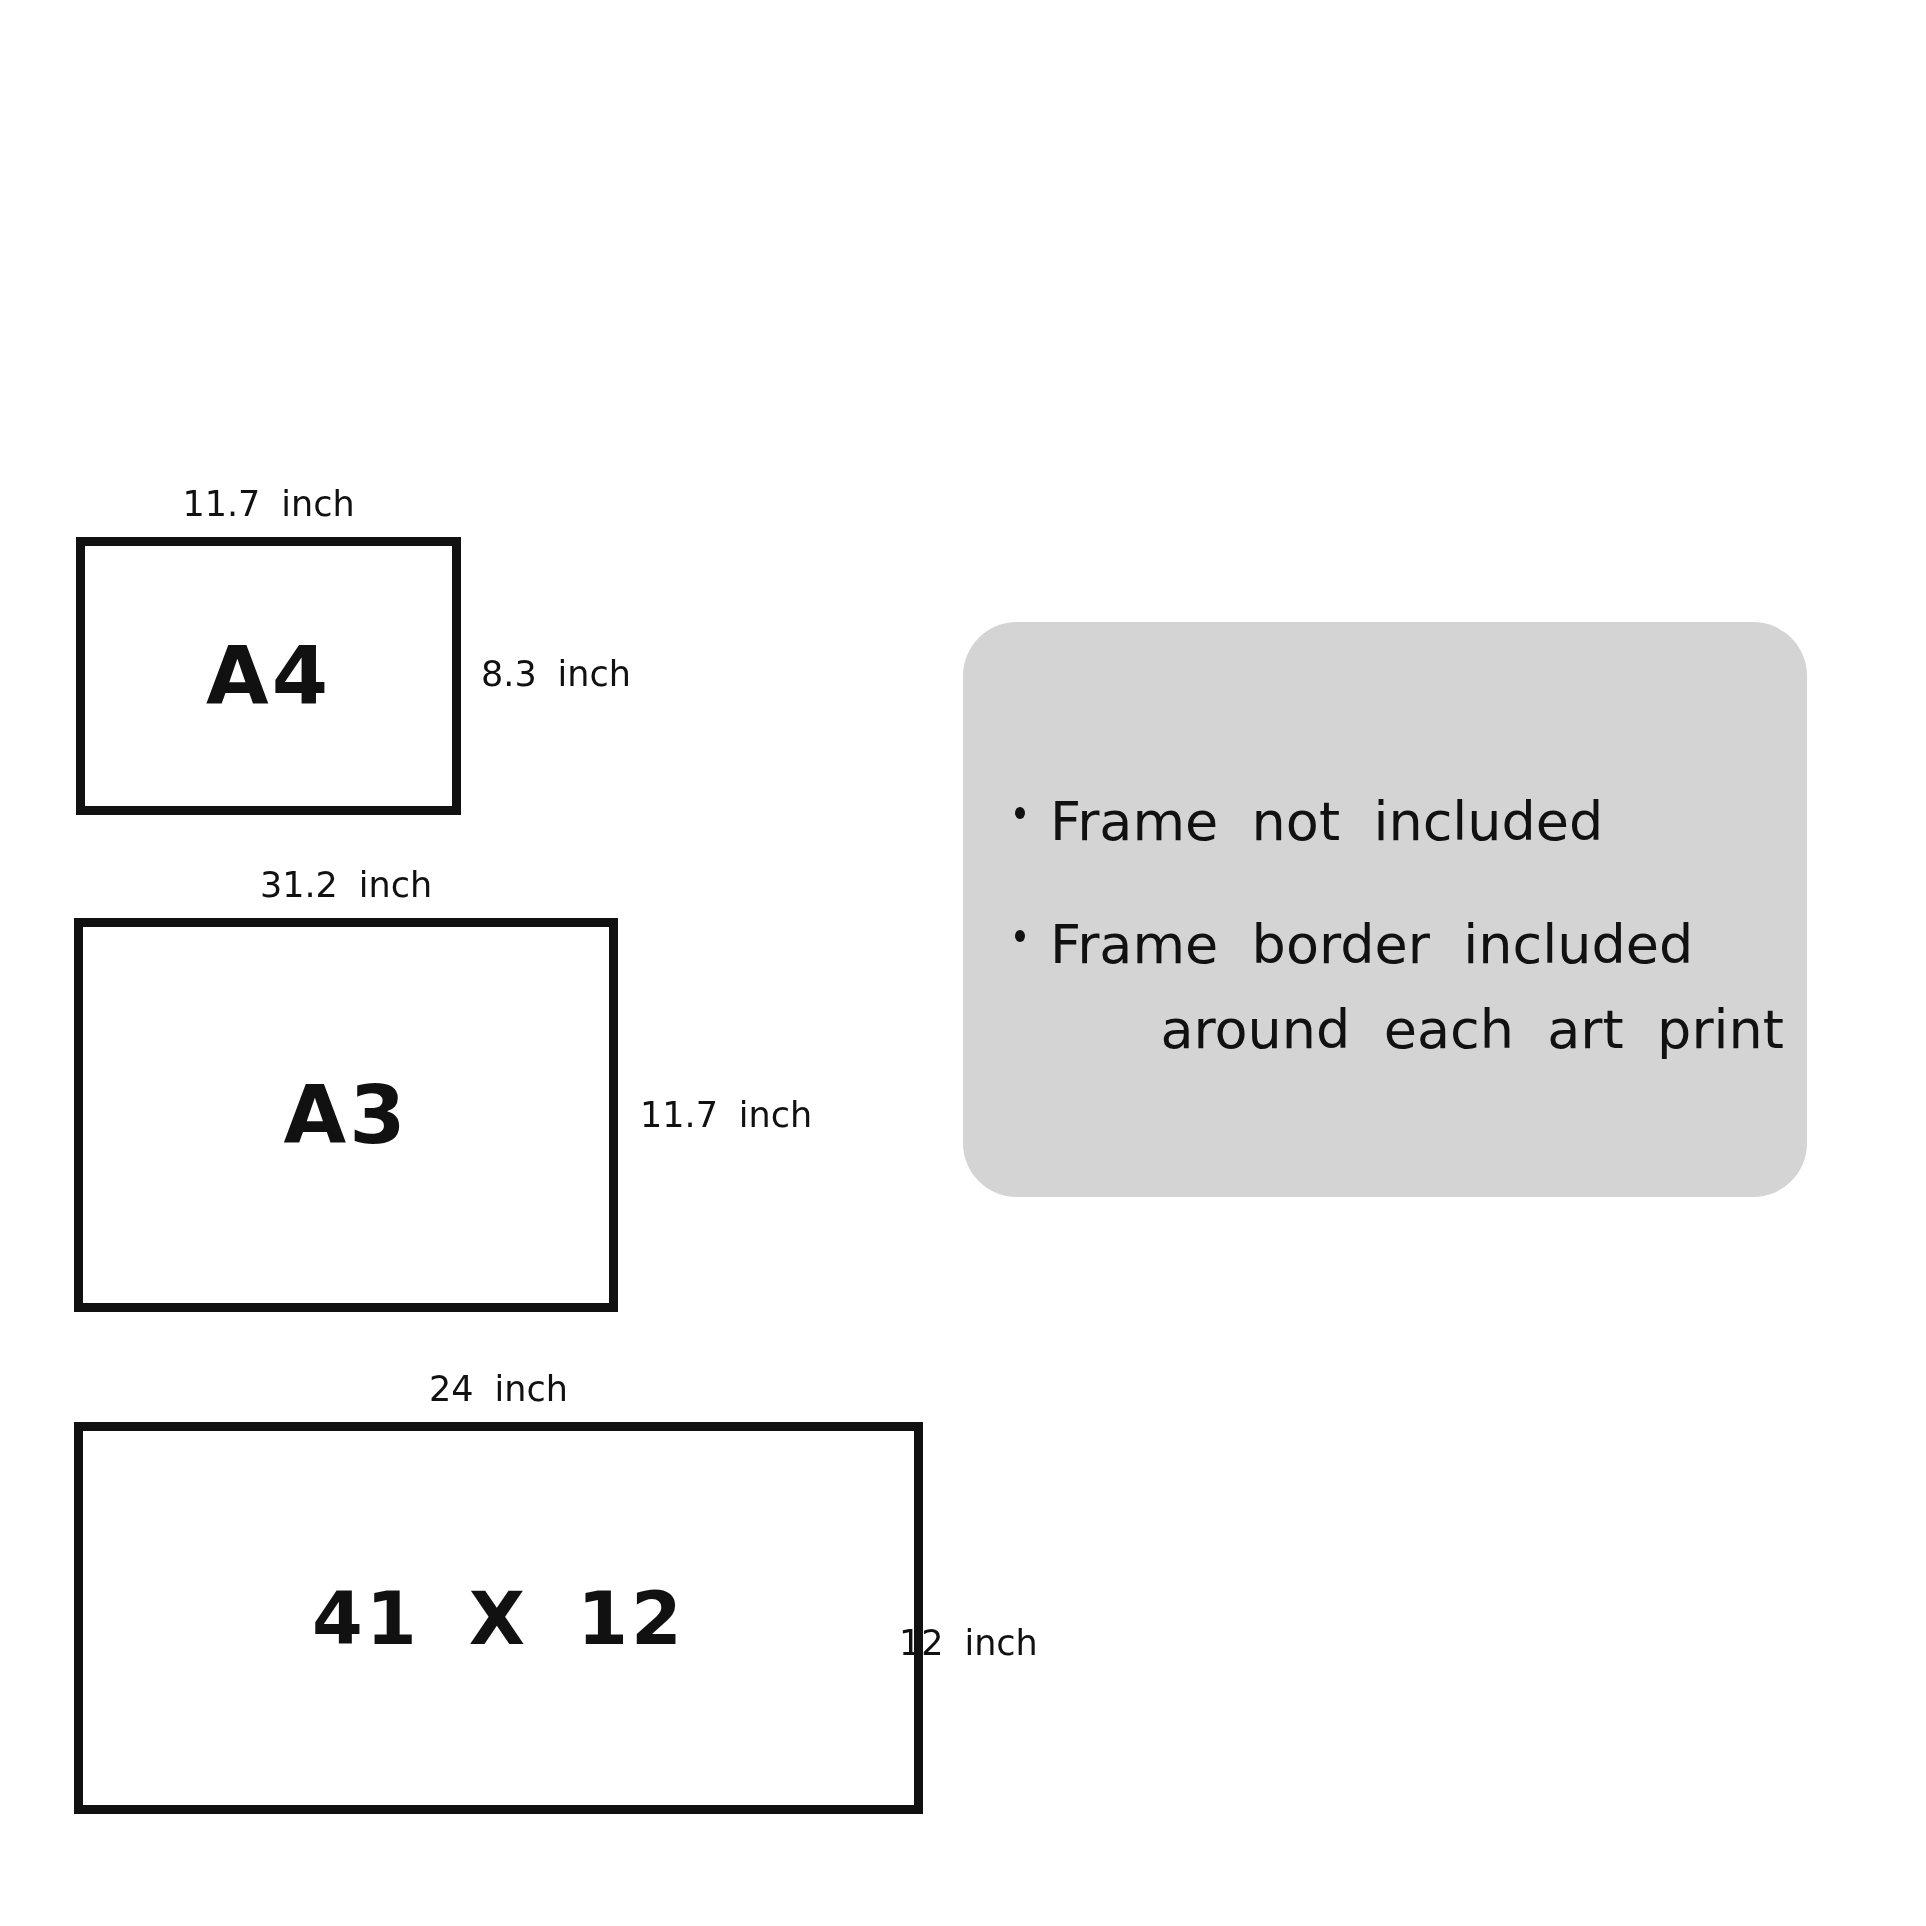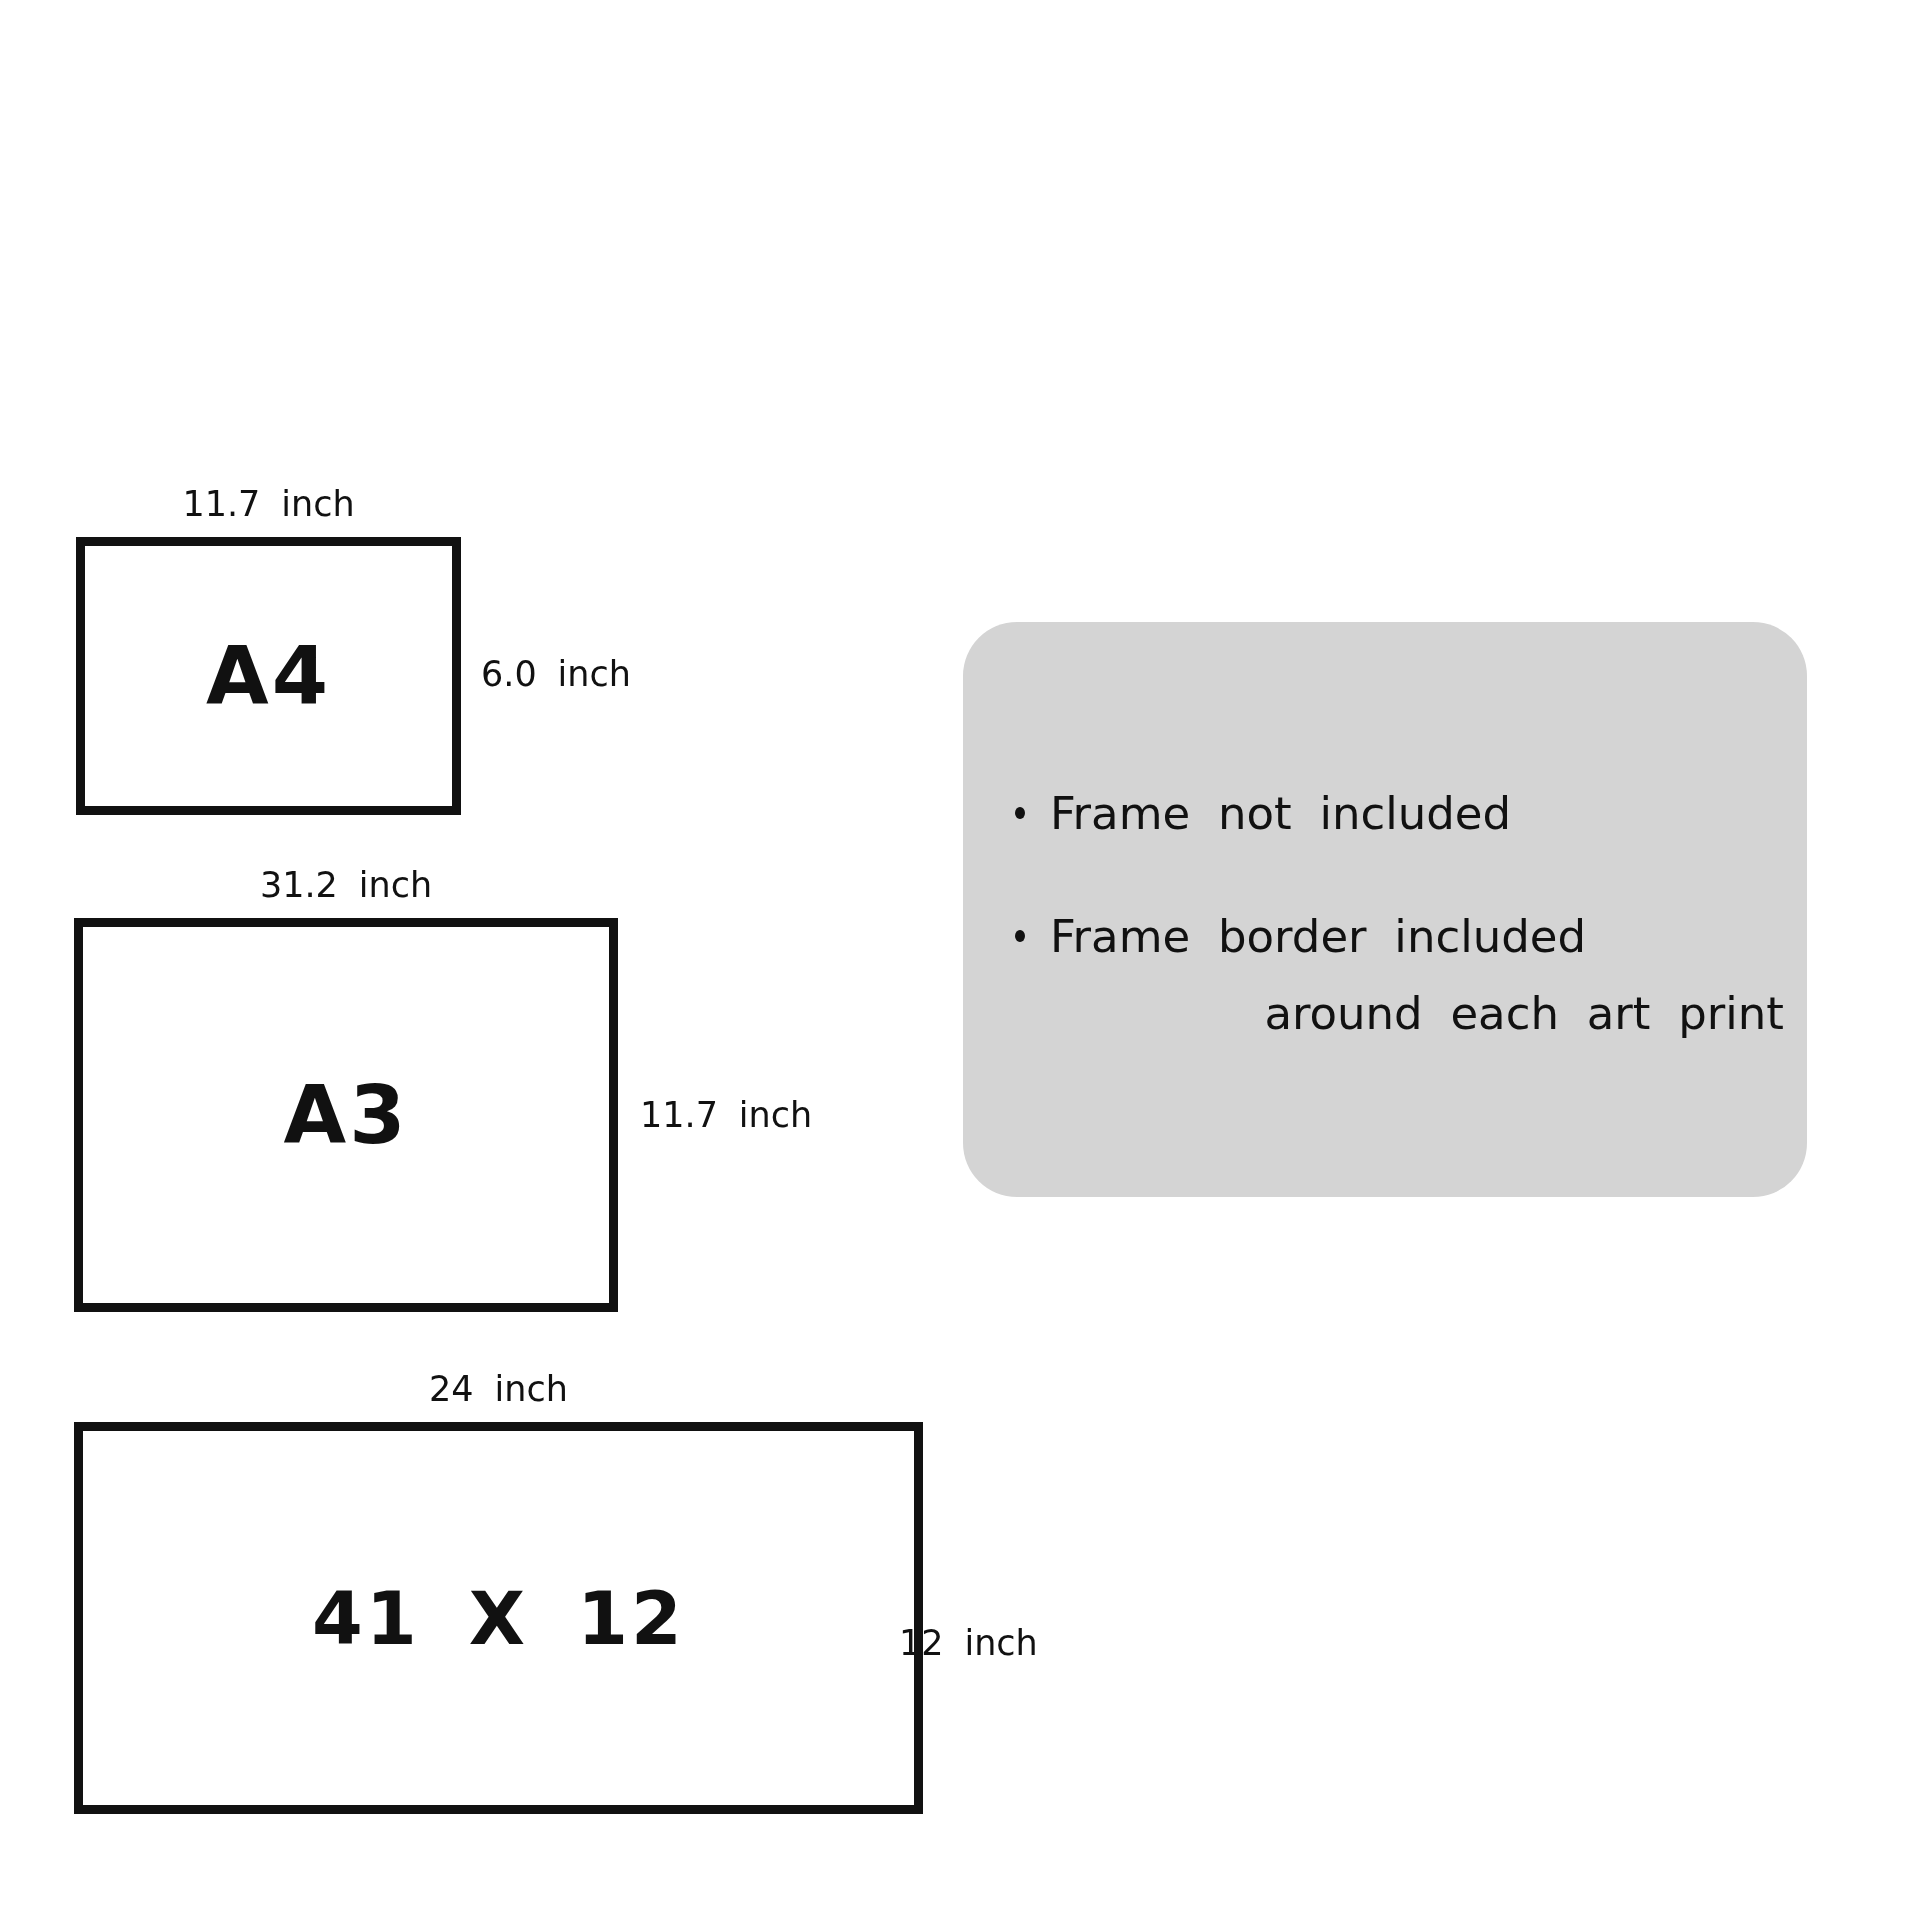--- a/index.html
+++ b/index.html
@@ -61,39 +61,40 @@
   .note-item.second{top:276px;}
   .bullet-dot{
     position:absolute;
     left:0;top:32px;
     width:10px;height:12.3px;
     border-radius:50%;
     background:var(--ink);
   }
   .note-lines{margin-left:35px;}
   .note-line{
-    font-size:45px;
+    font-size:54px;
     line-height:77px;
     word-spacing:0.3em;
     white-space:nowrap;
+    margin-top:8px;
   }
   .note-line.indent{padding-left:54px;text-align:right;}
 </style>
 </head>
 <body>
 
 <div class="canvas">
 
 
   <div class="size-group" style="left:76px;top:537px;width:385px;height:278px;">
     <div class="dim-label top-label">11.7 inch</div>
     <div class="print-box">
       <span class="box-name">A4</span>
     </div>
-    <div class="dim-label side-label" style="left:405px;top:116px;">6.0 inch</div>
+    <div class="dim-label side-label" style="left:405px;top:116px;">8.3 inch</div>
   </div>
 
   <div class="size-group" style="left:74px;top:918px;width:544px;height:394px;">
     <div class="dim-label top-label">31.2 inch</div>
     <div class="print-box">
       <span class="box-name">A3</span>
     </div>
     <div class="dim-label side-label" style="left:566px;top:176px;">11.7 inch</div>
   </div>
 

